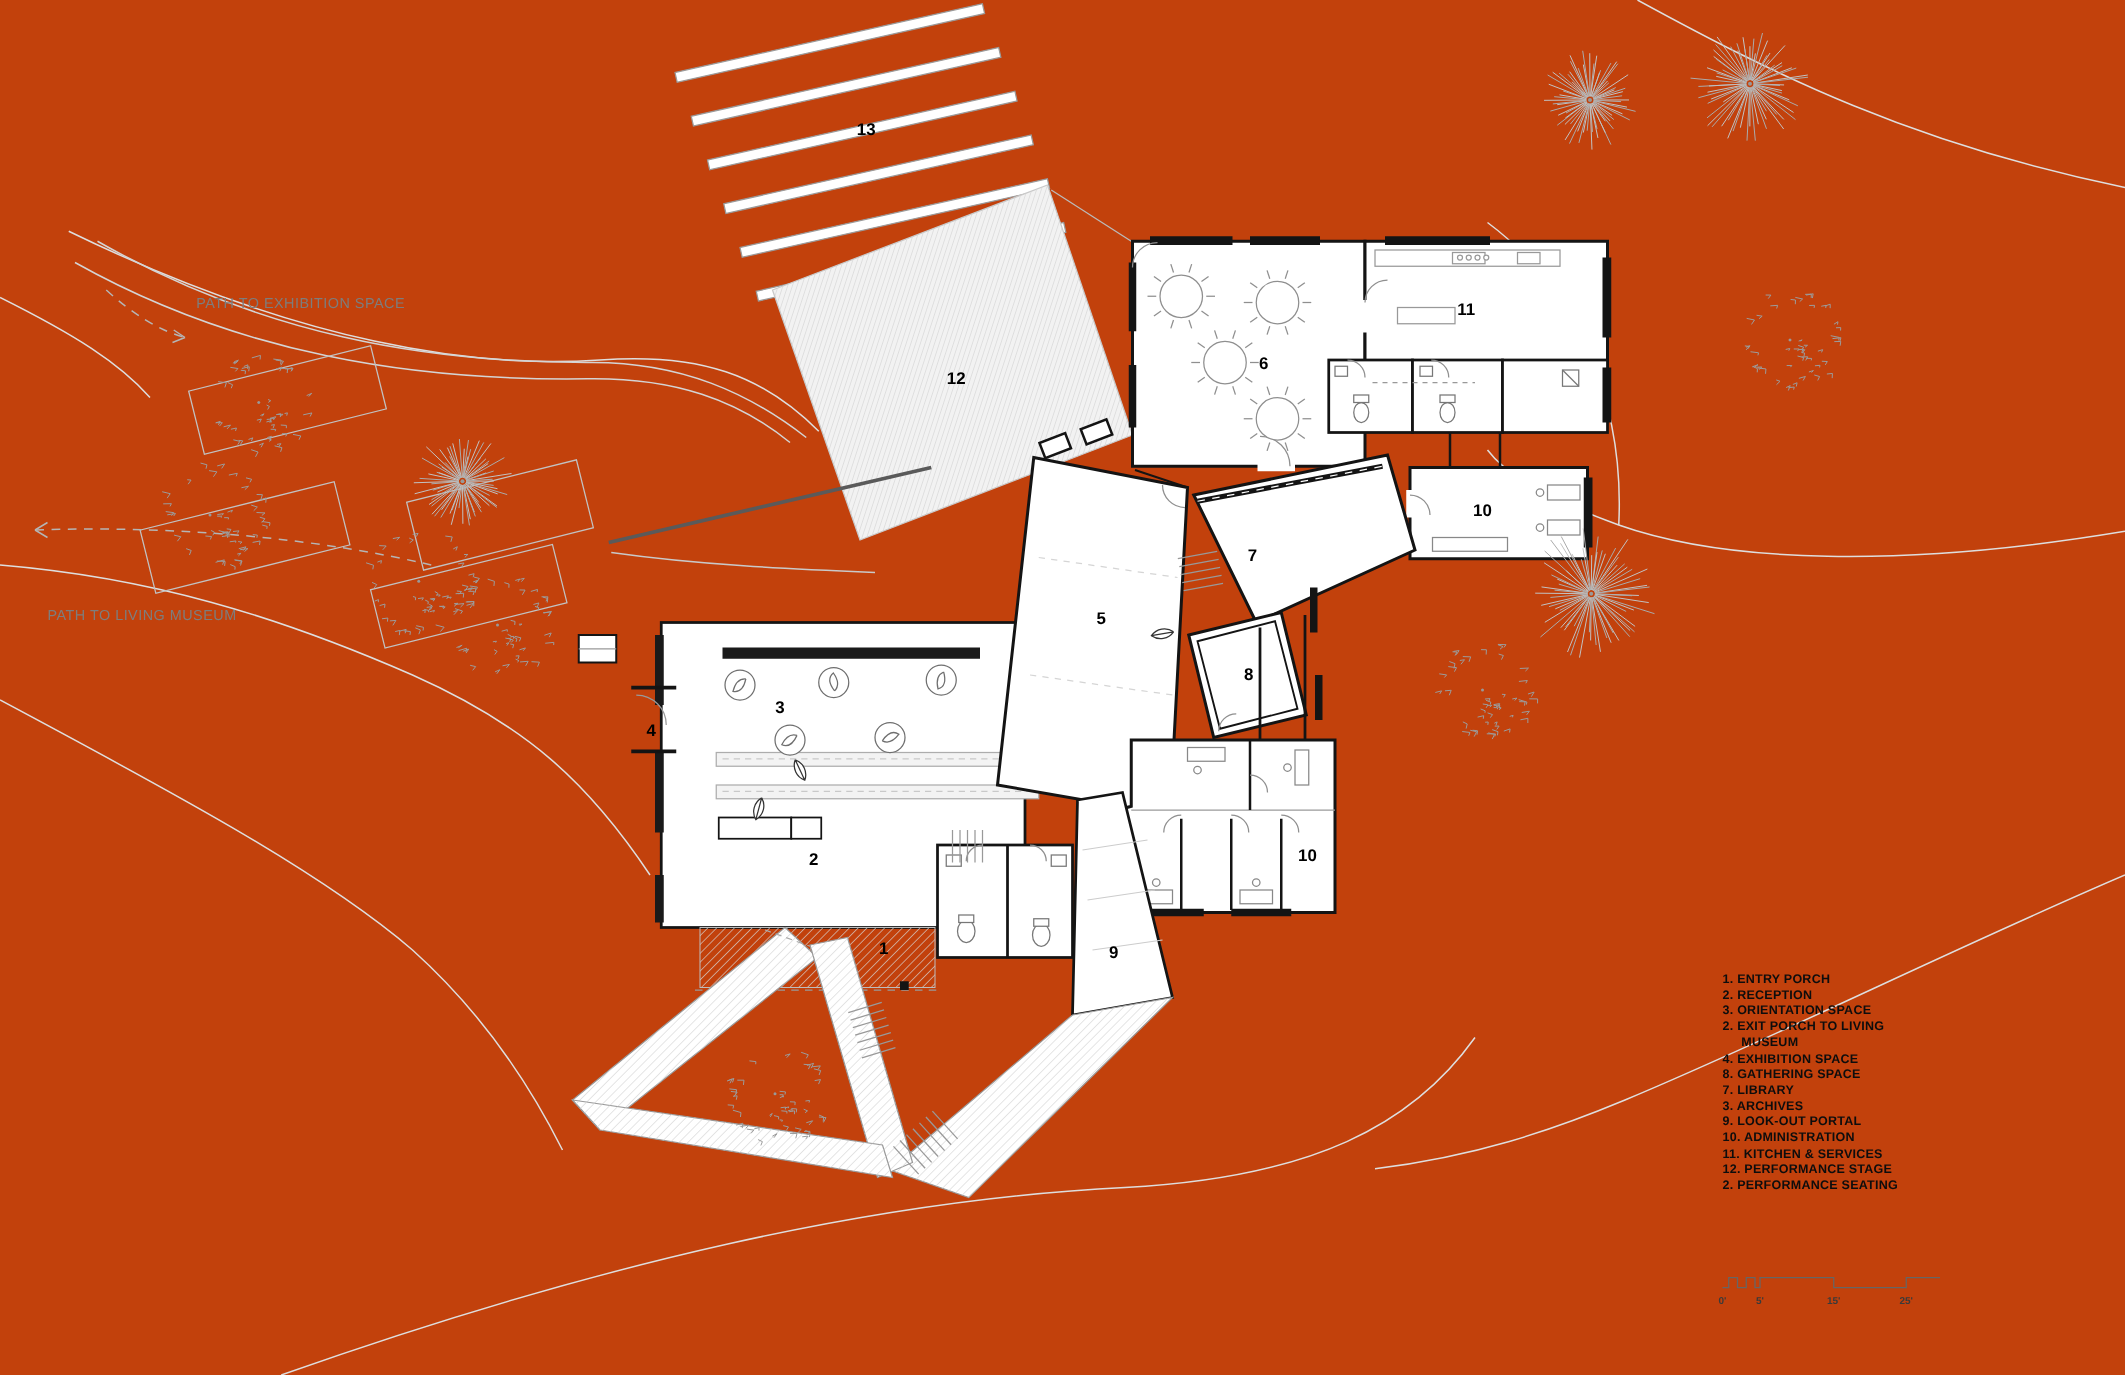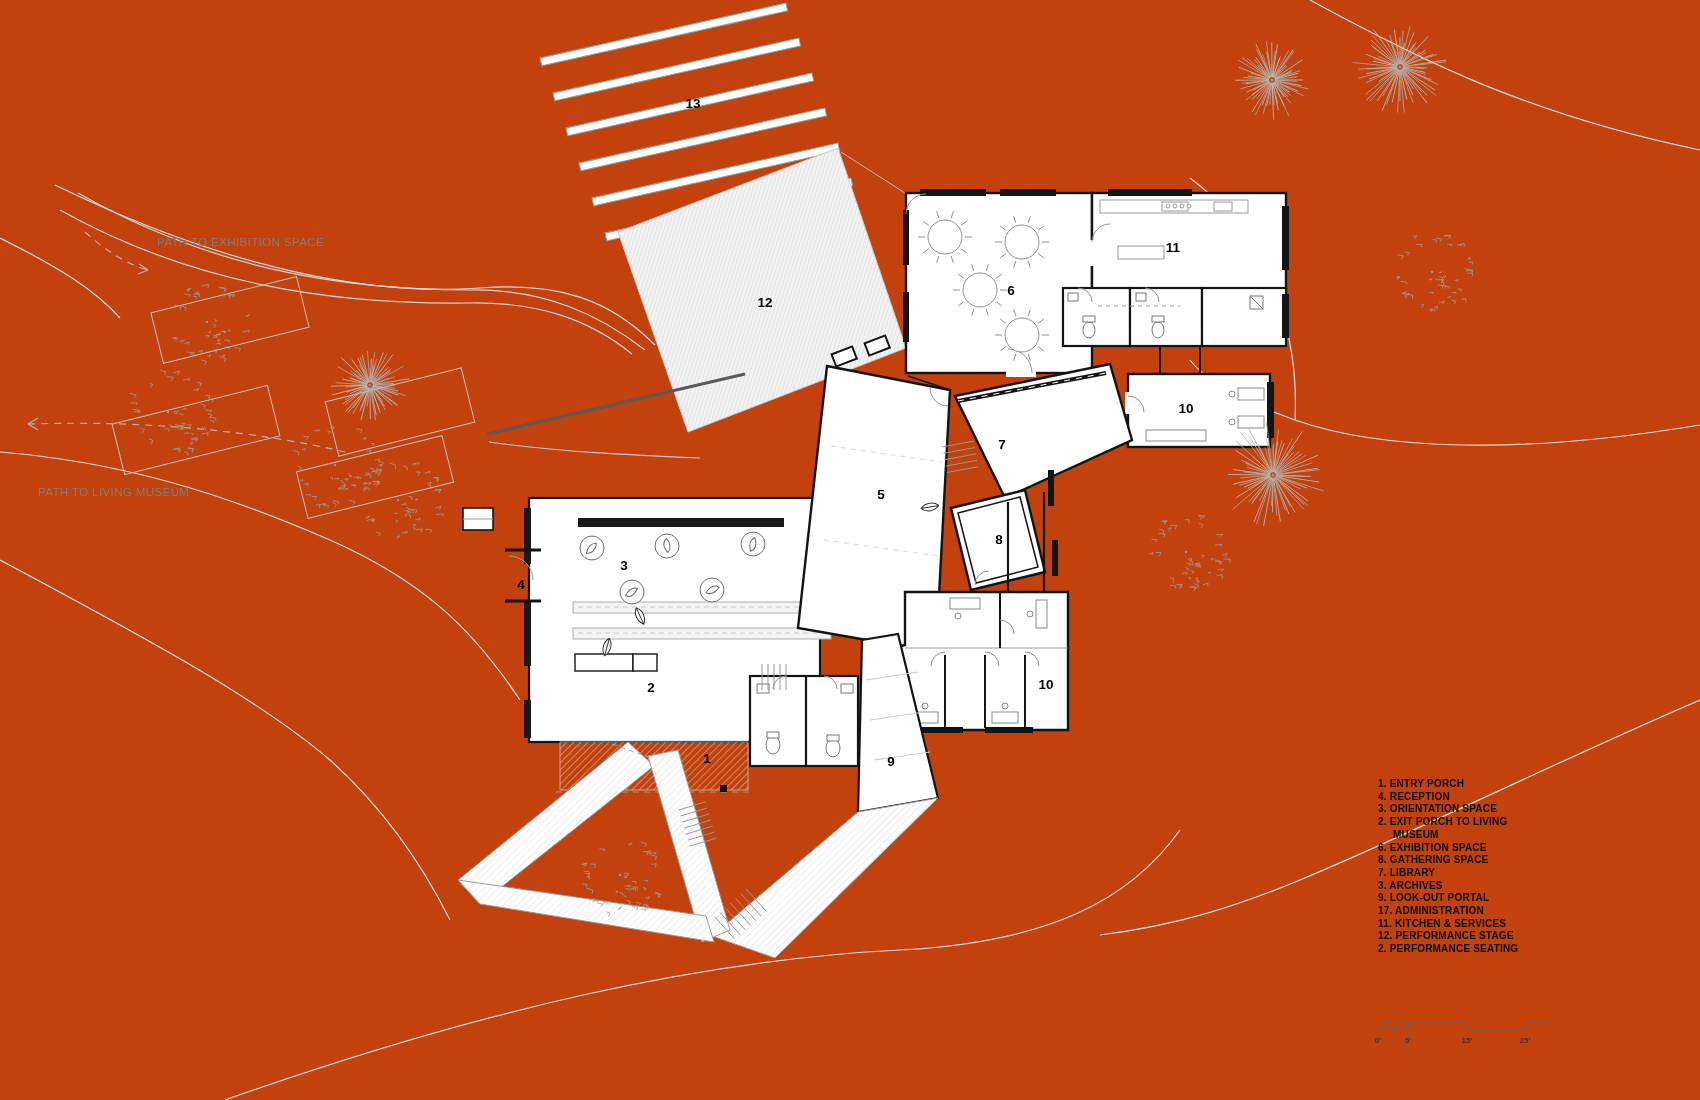--- a/index.html
+++ b/index.html
@@ -1006,26 +1006,26 @@
           <line x1="730.3650996020181" y1="902.9752111833532" x2="750.5003672065291" y2="925.2141634629622"></line>
           <line x1="725.176010736776" y1="907.6734402910723" x2="745.311278341287" y2="929.9123925706814"></line>
           <line x1="719.9869218715338" y1="912.3716693987916" x2="740.1221894760448" y2="934.6106216784007"></line>
           <line x1="714.7978330062917" y1="917.0698985065109" x2="734.9331006108027" y2="939.3088507861199"></line>
         </g>
       </g>
 </svg>
 
 <div class="legend" id="legend">
       <div>1. ENTRY PORCH</div>
-      <div>4. RECEPTION</div>
+      <div>2. RECEPTION</div>
       <div>3. ORIENTATION SPACE</div>
       <div>2. EXIT PORCH TO LIVING MUSEUM</div>
-      <div>6. EXHIBITION SPACE</div>
+      <div>4. EXHIBITION SPACE</div>
       <div>8. GATHERING SPACE</div>
       <div>7. LIBRARY</div>
       <div>3. ARCHIVES</div>
       <div>9. LOOK-OUT PORTAL</div>
-      <div>17. ADMINISTRATION</div>
+      <div>10. ADMINISTRATION</div>
       <div>11. KITCHEN &amp; SERVICES</div>
       <div>12. PERFORMANCE STAGE</div>
       <div>2. PERFORMANCE SEATING</div>
     </div>
 </div>
 
 </body></html>

